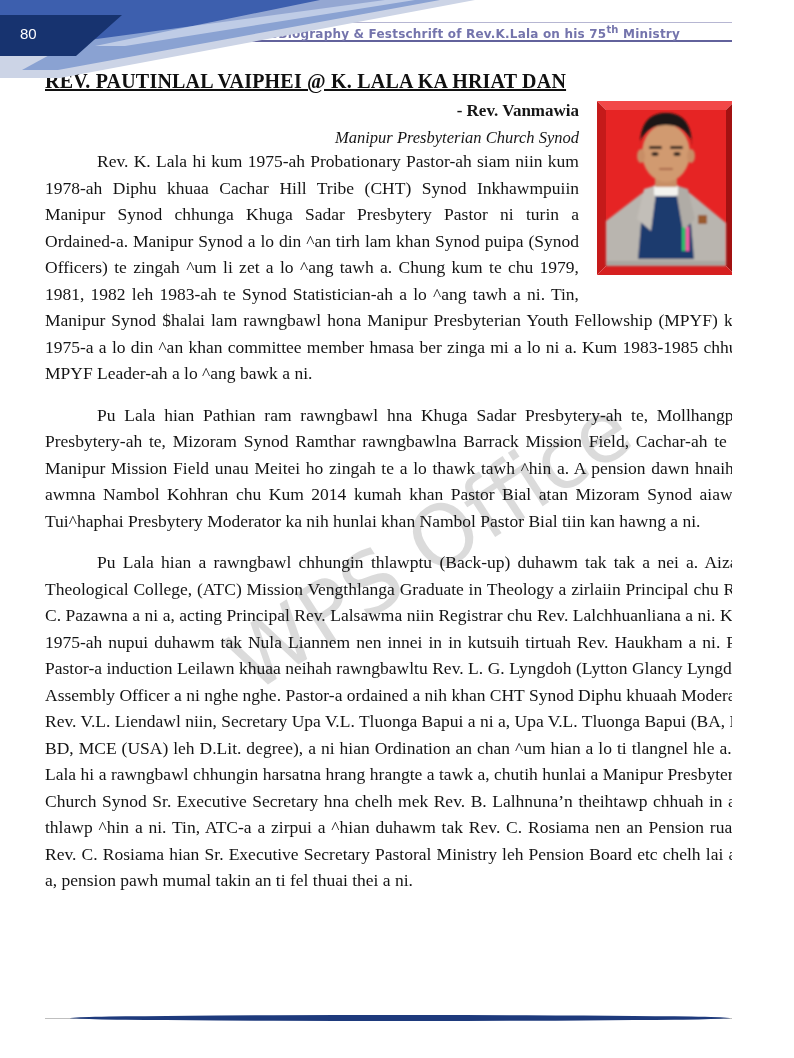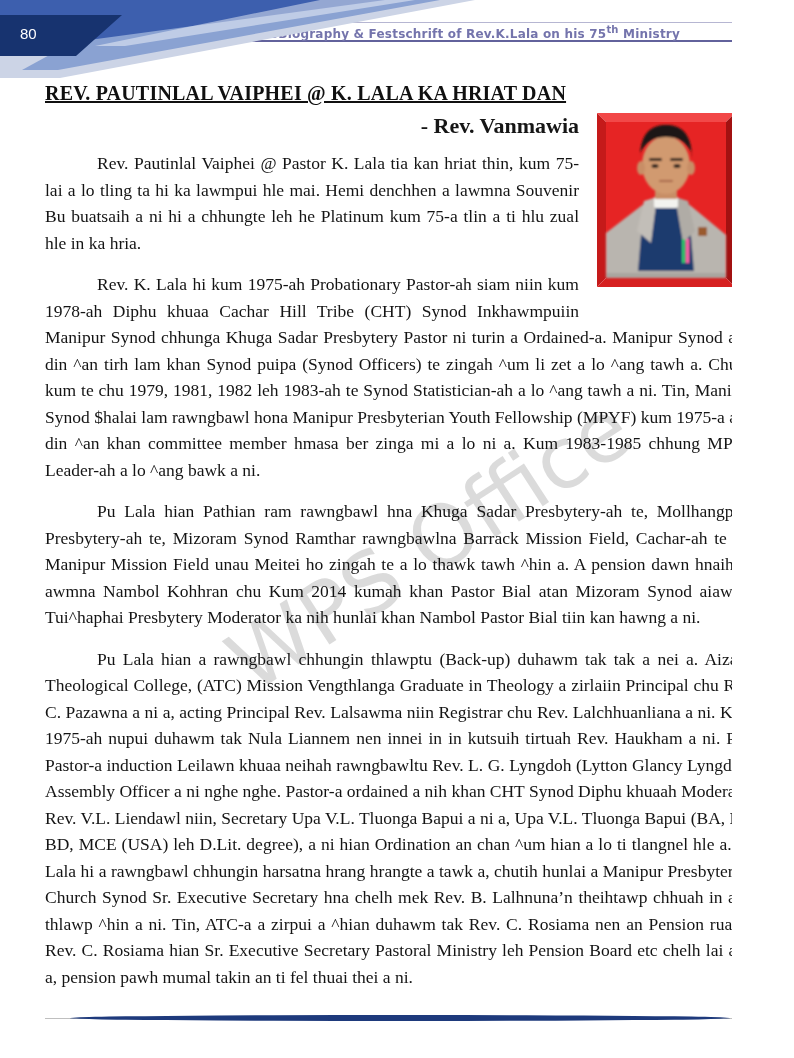--- a/index.html
+++ b/index.html
@@ -29,32 +29,32 @@
 
   
   .watermark {
     position:absolute; left:200px; top:496px; z-index:1;
     transform:rotate(-33deg); transform-origin:center;
     font-family:"DejaVu Sans", sans-serif; font-size:84px;
     color:rgba(145,145,145,0.33); white-space:nowrap; pointer-events:none;
   }
 
   
-  .content { position:absolute; left:45px; top:66px; width:710px; z-index:2;margin-top:12px; }
+  .content { position:absolute; left:45px; top:66px; width:710px; z-index:2; }
   h1.title {
     font-size:20px; font-weight:bold; margin:4px 0 8px;
     text-decoration:underline; text-decoration-thickness:2px;
     letter-spacing:0.2px; white-space:nowrap; color:#101010;
   }
   .photo-frame {
     float:right; width:138px; height:174px;
     margin:0 20px 14px 18px;
   }
   .byline-wrap { text-align:right; padding-right:34px; margin-top:6px; }
-  .byline { font-size:22px; font-weight:bold; margin:0 0 6px; }
+  .byline { font-size:17px; font-weight:bold; margin:0 0 6px; }
   .byline-role, .byline-org { font-style:italic; font-size:16.5px; line-height:21px; }
   p.body {
     font-size:17.5px; line-height:26.5px; text-align:justify;
     text-indent:52px; margin:0 0 15px; color:#141414;
   }
   p.body.first { margin-top:11px; }
 
   
   .footer { position:absolute; left:45px; top:1014px; width:710px; height:12px; z-index:2; }
   .footer-thin { position:absolute; top:4px; left:0; width:710px; height:1px; background:#bfbfbf; }
@@ -113,23 +113,23 @@
         <ellipse cx="80" cy="53" rx="3.5" ry="2" fill="#2b211b"></ellipse>
         <rect x="62" y="67" width="14" height="2" rx="1" fill="#a8674c"></rect>
         <rect x="101" y="114" width="9" height="9" rx="1" fill="#9a5a2e"></rect>
         <rect x="85" y="126" width="3" height="24" fill="#35c86a"></rect>
         <rect x="89" y="126" width="3" height="24" fill="#ff64a8"></rect>
       </g>
     </svg>
 
     <div class="byline-wrap">
       <div class="byline">- Rev. Vanmawia</div>
+      <div class="byline-org">Manipur Presbyterian Church Synod</div>
     </div>
 
-    <p class="body first">Rev. Pautinlal Vaiphei @ Pastor K. Lala tia kan hriat thin, kum 75-lai a lo tling ta hi ka lawmpui hle mai. Hemi denchhen a lawmna Souvenir Bu buatsaih a ni hi a chhungte leh he Platinum kum 75-a tlin a ti hlu zual hle in ka hria.</p>
     <p class="body">Rev. K. Lala hi kum 1975-ah Probationary Pastor-ah siam niin kum 1978-ah Diphu khuaa Cachar Hill Tribe (CHT) Synod Inkhawmpuiin Manipur Synod chhunga Khuga Sadar Presbytery Pastor ni turin a Ordained-a. Manipur Synod a lo din ^an tirh lam khan Synod puipa (Synod Officers) te zingah ^um li zet a lo ^ang tawh a. Chung kum te chu 1979, 1981, 1982 leh 1983-ah te Synod Statistician-ah a lo ^ang tawh a ni. Tin, Manipur Synod $halai lam rawngbawl hona Manipur Presbyterian Youth Fellowship (MPYF) kum 1975-a a lo din ^an khan committee member hmasa ber zinga mi a lo ni a. Kum 1983-1985 chhung MPYF Leader-ah a lo ^ang bawk a ni.</p>
     <p class="body">Pu Lala hian Pathian ram rawngbawl hna Khuga Sadar Presbytery-ah te, Mollhangphai Presbytery-ah te, Mizoram Synod Ramthar rawngbawlna Barrack Mission Field, Cachar-ah te leh Manipur Mission Field unau Meitei ho zingah te a lo thawk tawh ^hin a. A pension dawn hnaiha a awmna Nambol Kohhran chu Kum 2014 kumah khan Pastor Bial atan Mizoram Synod aiawhin Tui^haphai Presbytery Moderator ka nih hunlai khan Nambol Pastor Bial tiin kan hawng a ni.</p>
     <p class="body">Pu Lala hian a rawngbawl chhungin thlawptu (Back-up) duhawm tak tak a nei a. Aizawl Theological College, (ATC) Mission Vengthlanga Graduate in Theology a zirlaiin Principal chu Rev. C. Pazawna a ni a, acting Principal Rev. Lalsawma niin Registrar chu Rev. Lalchhuanliana a ni. Kum 1975-ah nupui duhawm tak Nula Liannem nen innei in in kutsuih tirtuah Rev. Haukham a ni. Pro. Pastor-a induction Leilawn khuaa neihah rawngbawltu Rev. L. G. Lyngdoh (Lytton Glancy Lyngdoh) Assembly Officer a ni nghe nghe. Pastor-a ordained a nih khan CHT Synod Diphu khuaah Moderator Rev. V.L. Liendawl niin, Secretary Upa V.L. Tluonga Bapui a ni a, Upa V.L. Tluonga Bapui (BA, BT, BD, MCE (USA) leh D.Lit. degree), a ni hian Ordination an chan ^um hian a lo ti tlangnel hle a. Pu Lala hi a rawngbawl chhungin harsatna hrang hrangte a tawk a, chutih hunlai a Manipur Presbyterian Church Synod Sr. Executive Secretary hna chelh mek Rev. B. Lalhnuna’n theihtawp chhuah in a lo thlawp ^hin a ni. Tin, ATC-a a zirpui a ^hian duhawm tak Rev. C. Rosiama nen an Pension rual-a, Rev. C. Rosiama hian Sr. Executive Secretary Pastoral Ministry leh Pension Board etc chelh lai a ni a, pension pawh mumal takin an ti fel thuai thei a ni.</p>
   </div>
 
   <div class="footer">
     <div class="footer-thin"></div>
     <div class="footer-lens"></div>
   </div>
 

